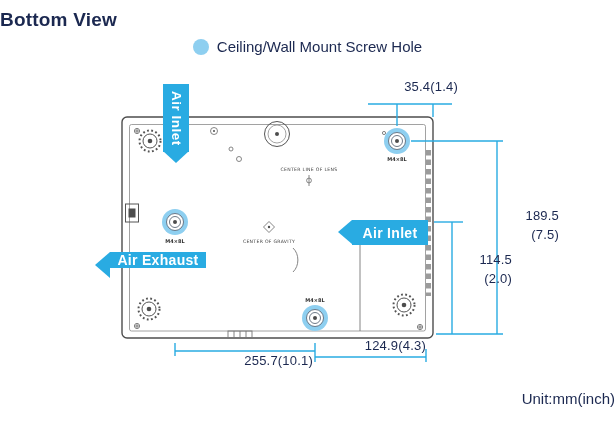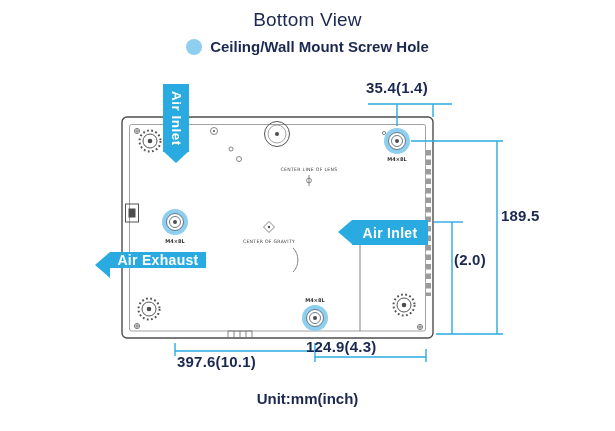--- a/index.html
+++ b/index.html
@@ -4,52 +4,52 @@
 <style>
   :root{
     --accent:#29abe2;
     --highlight:#8ecff0;
     --navy:#1b2850;
     --line:#4d4d4d;
   }
   *{margin:0;padding:0;box-sizing:border-box}
   body{background:#fff;font-family:"Liberation Sans",sans-serif}
   .canvas{position:relative;width:615px;height:431px;background:#fff;overflow:hidden}
-  .title{position:absolute;top:9px;left:0;right:0;text-align:center;font-size:19px;font-weight:400;color:var(--navy);letter-spacing:.2px}
-  .legend{position:absolute;top:38px;left:0;right:0;display:flex;justify-content:center;align-items:center;gap:8px;font-size:15px;font-weight:700;color:var(--navy)}
+  .title{position:absolute;top:9px;left:0;right:0;text-align:left;font-size:19px;font-weight:700;color:var(--navy);letter-spacing:.2px}
+  .legend{position:absolute;top:38px;left:0;right:0;display:flex;justify-content:center;align-items:center;gap:8px;font-size:15px;font-weight:400;color:var(--navy)}
   .legend-dot{width:16px;height:16px;border-radius:50%;background:var(--highlight);flex:0 0 auto}
   svg.drawing{position:absolute;left:0;top:0}
   .body{fill:#fff;stroke:var(--line);stroke-width:1.4}
   .ln{fill:none;stroke:#555;stroke-width:1}
   .ln-thin{fill:none;stroke:#8a8a8a;stroke-width:.8}
   .ln-thin2{fill:none;stroke:#777;stroke-width:.9}
   .fill-dark{fill:#4d4d4d;stroke:none}
   .knurl{fill:none;stroke:#555;stroke-width:2;stroke-dasharray:1.8 2.4}
   .vent{stroke:#9b9b9b;stroke-width:5;stroke-dasharray:5.5 4;fill:none}
   .ring{stroke:#5f6b7a;stroke-width:.9}
   .hl{fill:var(--highlight);stroke:none}
   .dim line{stroke:var(--accent);stroke-width:1.4}
   .screwx circle,.screwx line{stroke:#666;stroke-width:.8;fill:none}
   .tiny{font:700 5px "DejaVu Sans",sans-serif;fill:#333;text-anchor:middle}
   .tiny2{font:400 4.6px "DejaVu Sans",sans-serif;fill:#444;text-anchor:middle;letter-spacing:.3px}
-  .dimtext{position:absolute;color:var(--navy);font-size:15px;font-weight:700;text-align:left;letter-spacing:.2px}
+  .dimtext{position:absolute;color:var(--navy);font-size:13px;font-weight:400;text-align:right;letter-spacing:.2px}
   .vlabel{position:absolute;left:163px;top:84px;width:26px;height:68px;background:var(--accent);color:#fff;font-size:13.5px;font-weight:700;writing-mode:vertical-rl;display:flex;align-items:center;justify-content:center;letter-spacing:.5px}
   .vtip{position:absolute;left:163px;top:151px;width:0;height:0;border-left:13px solid transparent;border-right:13px solid transparent;border-top:12px solid var(--accent)}
   .hlabel{position:absolute;background:var(--accent);color:#fff;font-size:14px;font-weight:700;display:flex;align-items:center;justify-content:center;letter-spacing:.3px}
   .htip{position:absolute;width:0;height:0}
   #air-inlet-right{left:352px;top:220px;width:76px;height:25px}
   #air-inlet-right-tip{left:338px;top:220px;border-top:12.5px solid transparent;border-bottom:12.5px solid transparent;border-right:14px solid var(--accent)}
   #air-exhaust{left:110px;top:252px;width:96px;height:16px}
   #air-exhaust-tip{left:95px;top:252px;border-top:13px solid transparent;border-bottom:13px solid transparent;border-right:15px solid var(--accent)}
   #dim-top{left:366px;top:79px;width:92px}
   #dim-right-outer{left:501px;top:206px;width:58px;line-height:19px}
   #dim-right-inner{left:454px;top:250px;width:58px;line-height:19px}
   #dim-bottom-left{left:177px;top:353px;width:136px}
   #dim-bottom-right{left:306px;top:338px;width:120px}
-  .unit{position:absolute;left:0;right:0;top:390px;text-align:center;font-size:15px;font-weight:700;color:var(--navy)}
+  .unit{position:absolute;left:0;right:0;top:390px;text-align:right;font-size:15px;font-weight:400;color:var(--navy)}
 </style>
 </head>
 <body>
 
 <div class="canvas">
 
   <div class="title">Bottom View</div>
 
   <div class="legend">
     <span class="legend-dot"></span>
@@ -190,23 +190,25 @@
 
   <div class="hlabel" id="air-exhaust">
     <span>Air Exhaust</span>
   </div>
   <div class="htip" id="air-exhaust-tip"></div>
 
   <div class="dimtext" id="dim-top">35.4(1.4)</div>
 
   <div class="dimtext" id="dim-right-outer">
     <div>189.5</div>
+    <div>(7.5)</div>
   </div>
 
   <div class="dimtext" id="dim-right-inner">
+    <div>114.5</div>
     <div>(2.0)</div>
   </div>
 
-  <div class="dimtext" id="dim-bottom-left">397.6(10.1)</div>
+  <div class="dimtext" id="dim-bottom-left">255.7(10.1)</div>
   <div class="dimtext" id="dim-bottom-right">124.9(4.3)</div>
 
   <div class="unit">Unit:mm(inch)</div>
 </div>
 
 </body></html>

